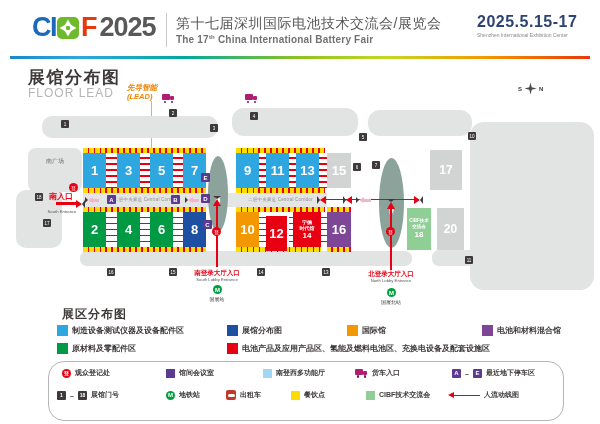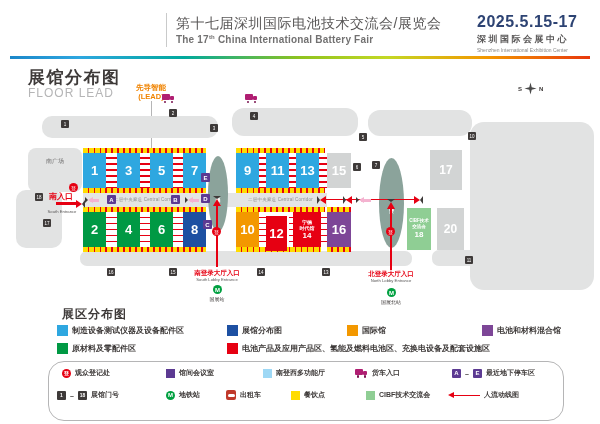--- a/index.html
+++ b/index.html
@@ -75,34 +75,48 @@
   .reg-sm{width:9px;height:9px;border-radius:50%;background:#E60012;color:#fff;font-size:5px;
           display:flex;align-items:center;justify-content:center;flex:0 0 auto;}
   .metro-sm{width:9px;height:9px;border-radius:50%;background:#00A040;color:#fff;font-size:6px;
             font-weight:bold;display:flex;align-items:center;justify-content:center;flex:0 0 auto;}
   .flowarrow{position:relative;width:32px;height:7px;flex:0 0 auto;}
   .flowarrow .fl{position:absolute;left:5px;top:3px;width:27px;height:1.5px;background:#E60012;}
   .flowarrow .ft{position:absolute;left:0;top:0;border-right:6px solid #E60012;
                  border-top:3.5px solid transparent;border-bottom:3.5px solid transparent;}
   .maptitle{font-size:17px;font-weight:bold;color:#3E3A39;letter-spacing:1.5px;}
   .mapsub{font-size:12px;color:#B5B5B6;letter-spacing:1px;}
-  .lead{font-size:7.5px;font-weight:bold;color:#F08300;text-align:center;line-height:1.25;}
+  .lead{font-size:7.5px;font-weight:bold;color:#F08300;line-height:1.25;font-style:italic;}
   .compass{display:flex;align-items:center;gap:2px;font-size:6px;color:#3E3A39;font-weight:bold;}
 </style>
 </head>
 <body>
 
 <div class="page">
 
+  <div class="a logo" style="left:32px;top:12px;">
+    <span class="lg-ci">CI</span>
+    <svg class="lg-icon" viewBox="0 0 22 22">
+      <rect width="22" height="22" rx="5" fill="#6FBA2C"></rect>
+      <g fill="#FFFFFF">
+        <path d="M11 2.5 L15 9.5 L7 9.5 Z"></path>
+        <path d="M19.5 11 L12.5 15 L12.5 7 Z"></path>
+        <path d="M11 19.5 L7 12.5 L15 12.5 Z"></path>
+        <path d="M2.5 11 L9.5 7 L9.5 15 Z"></path>
+      </g>
+      <circle cx="11" cy="11" r="2.2" fill="#6FBA2C"></circle>
+    </svg>
+    <span class="lg-f">F</span>
+    <span class="lg-year">2025</span>
+  </div>
   <div class="a hdr-div" style="left:166px;top:13px;"></div>
   <div class="a t-cn" style="left:176px;top:15px;">第十七届深圳国际电池技术交流会/展览会</div>
   <div class="a t-en" style="left:176px;top:34px;"><span>The 17</span><sup style="font-size:6px;">th</sup><span> China International Battery Fair</span></div>
   <div class="a" style="left:477px;top:13px;">
     <div class="hdr-date">2025.5.15-17</div>
-    <div class="hdr-venue">深圳国际会展中心</div>
     <div class="hdr-venue-en">Shenzhen International Exhibition Center</div>
   </div>
   <div class="a gradbar" style="left:10px;top:56px;width:580px;"></div>
 
   <div class="a maptitle" style="left:28px;top:66px;">展馆分布图</div>
   <div class="a mapsub" style="left:28px;top:86px;">FLOOR LEAD</div>
 
   <div class="a lead" style="left:127px;top:83px;width:48px;">
     <div>先导智能</div>
     <div>(LEAD)</div>

